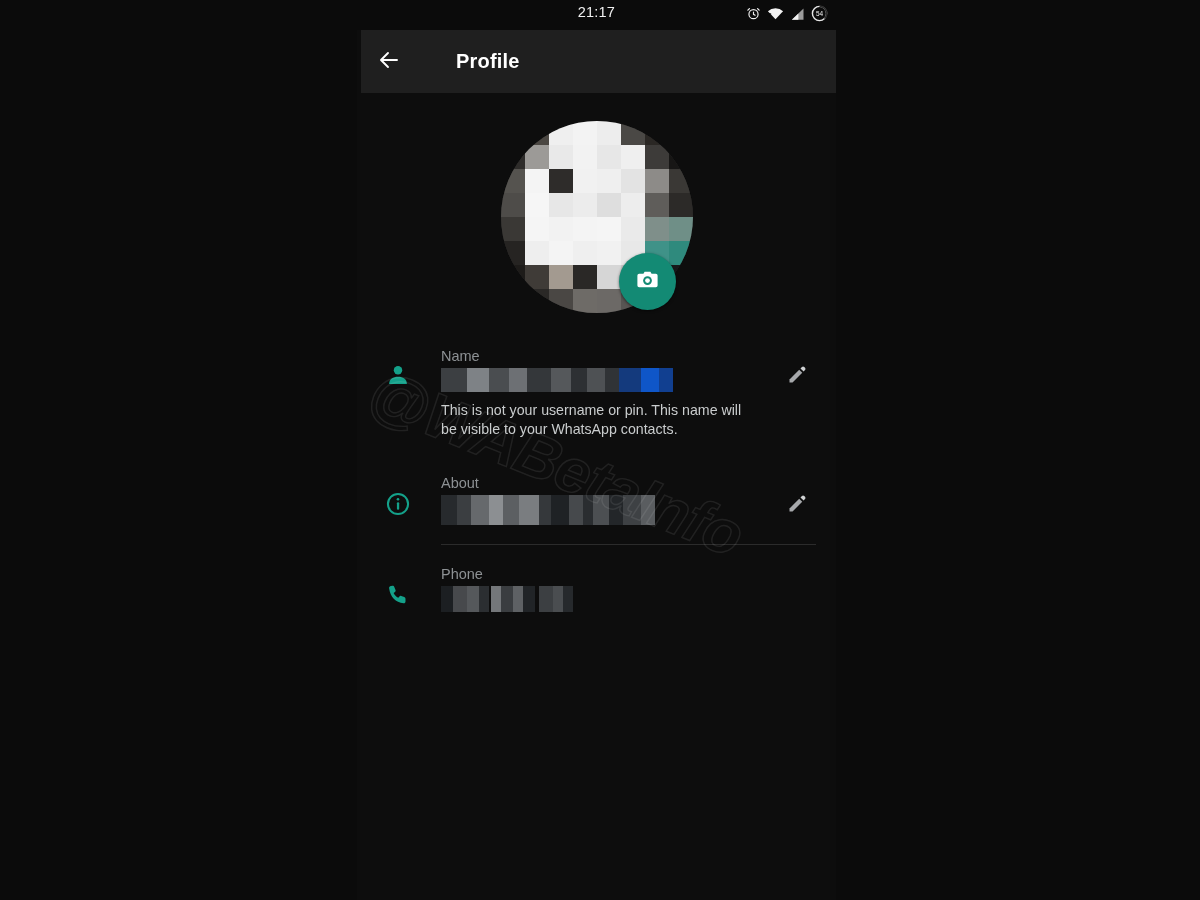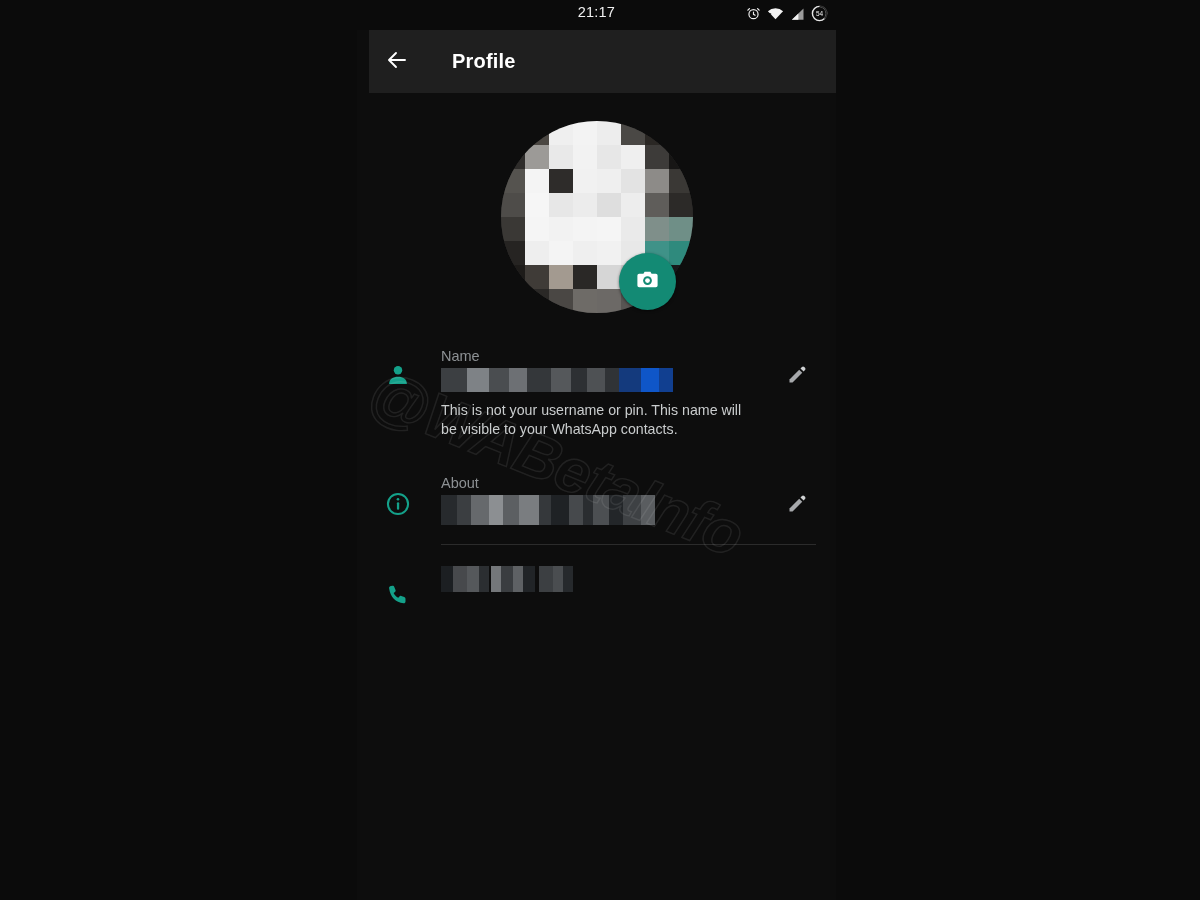--- a/index.html
+++ b/index.html
@@ -53,26 +53,27 @@
     top: 5px;
     display: flex;
     align-items: center;
     gap: 6px;
   }
   .sicon { display: block; }
 
   
   #appbar {
     position: absolute;
-    left: 12px; top: 30px;
+    left: 4px; top: 30px;
     width: 479px;
     height: 63px;
     background: #1f1f1f;
     display: flex;
     align-items: center;
+    gap: 12px;
   }
   #back-button {
     width: 56px;
     height: 63px;
     display: flex;
     align-items: center;
     justify-content: center;
     cursor: pointer;
   }
   #appbar-title {
@@ -418,20 +419,21 @@
 
     <div class="divider" style="top:544px;"></div>
 
     <div class="row" style="top:558px;height:70px;">
       <div class="row-icon" style="top:22px;height:30px;">
         <svg width="24" height="24" viewBox="0 0 24 24">
           <path d="M6.6 2.8c.9 0 1.4.4 1.7 1.2l1.2 3c.3.8.1 1.4-.5 1.9l-1.4 1.1c1 2.1 2.6 3.7 4.7 4.8l1.1-1.4c.5-.6 1.1-.8 1.9-.5l3 1.2c.8.3 1.2.9 1.2 1.7v2.6c0 1.1-.8 1.9-1.9 1.8C9.4 19.5 4.4 14.4 3.1 5.3 3 4.1 3.8 3.2 4.9 3.1z" fill="#14a18a"></path>
         </svg>
       </div>
       <div class="row-body" style="top:6px;">
+        <div class="row-label">Phone</div>
         <div class="row-value-blur" style="height:26px;">
           <div class="mblock" style="left:0px;   width:12px; height:26px; background:#1c1f22;"></div>
           <div class="mblock" style="left:12px;  width:14px; height:26px; background:#47494c;"></div>
           <div class="mblock" style="left:26px;  width:12px; height:26px; background:#55585b;"></div>
           <div class="mblock" style="left:38px;  width:10px; height:26px; background:#2b2e31;"></div>
           <div class="mblock" style="left:50px;  width:10px; height:26px; background:#74777a;"></div>
           <div class="mblock" style="left:60px;  width:12px; height:26px; background:#3a3d40;"></div>
           <div class="mblock" style="left:72px;  width:10px; height:26px; background:#5e6164;"></div>
           <div class="mblock" style="left:82px;  width:12px; height:26px; background:#212427;"></div>
           <div class="mblock" style="left:98px;  width:14px; height:26px; background:#3c3f42;"></div>

